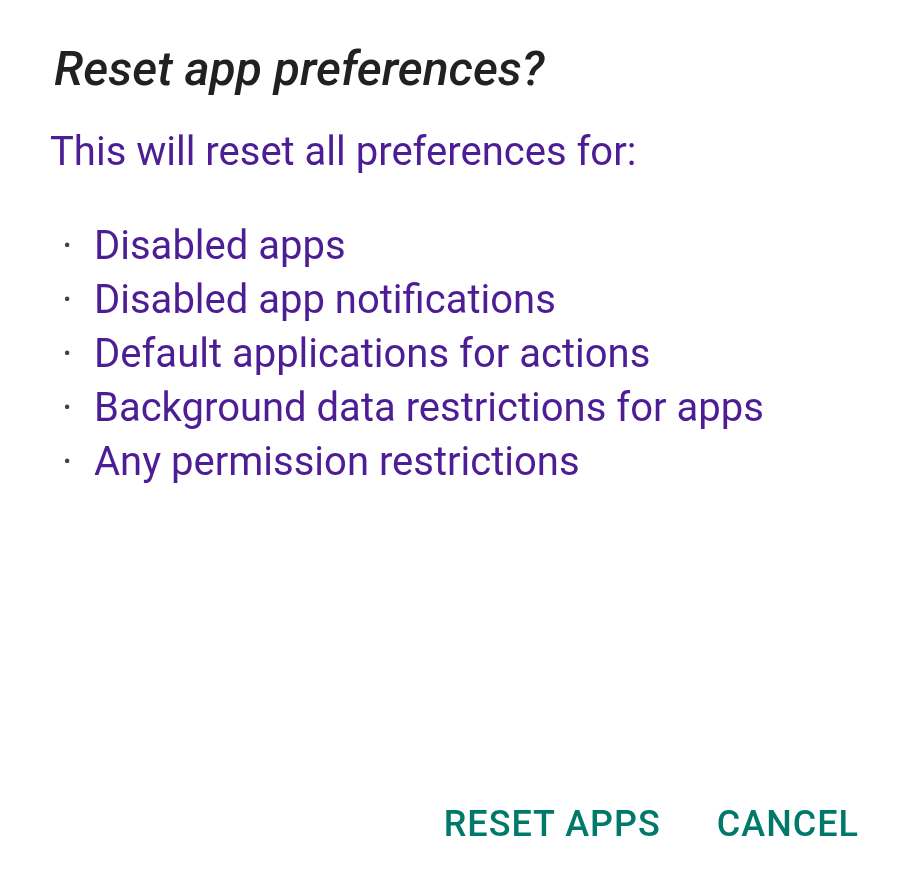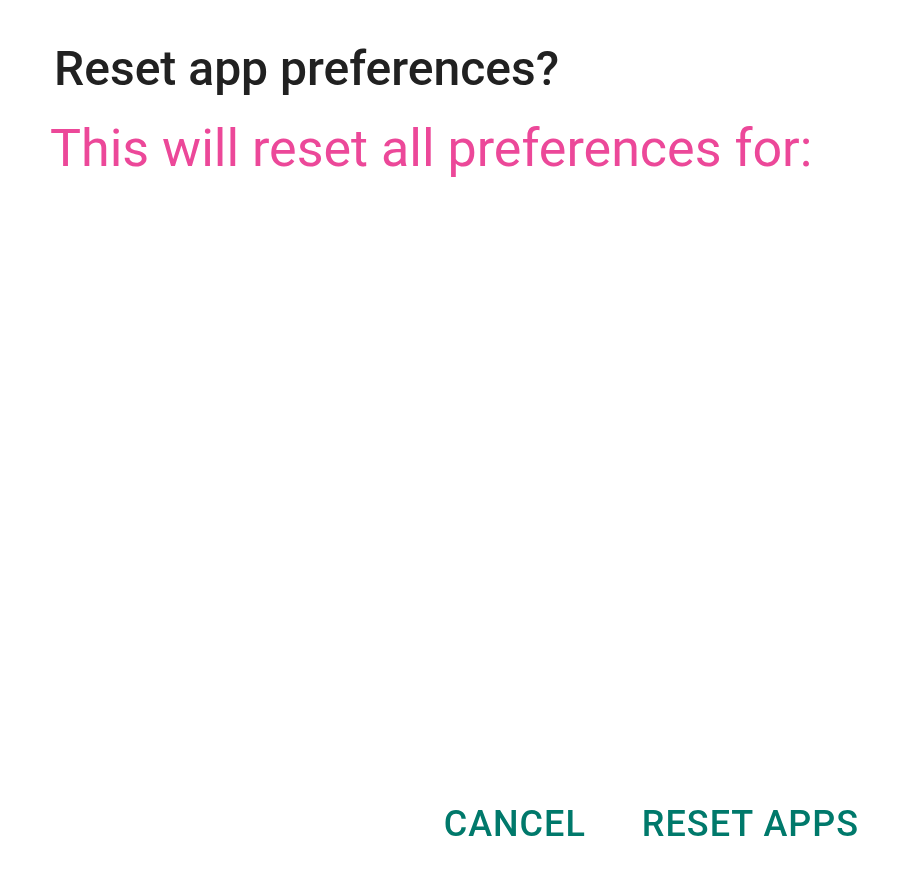--- a/index.html
+++ b/index.html
@@ -13,26 +13,27 @@
       width: 921px;
       height: 883px;
       padding: 40px 50px 30px 50px;
       display: flex;
       flex-direction: column;
     }
     .dialog-title {
       font-size: 48px;
       font-weight: 500;
       color: #212121;
-      margin-bottom: 17px;
+      margin-bottom: 28px;
       margin-left: 4px;
+      font-style: italic;
     }
     .dialog-body {
-      font-size: 52px;
-      color: #ec4899;
+      font-size: 40px;
+      color: #4c1d95;
       line-height: 1.35;
       flex: 1;
     }
     .intro-text {
       margin-bottom: 40px;
     }
     .bullet-list {
       list-style: none;
       margin-bottom: 40px;
       padding-left: 0;
@@ -71,18 +72,25 @@
       padding: 8px 4px;
     }
   </style>
 </head>
 <body>
 
 <h1 class="dialog-title">Reset app preferences?</h1>
 
 <div class="dialog-body">
   <p class="intro-text">This will reset all preferences for:</p>
+  <ul class="bullet-list">
+    <li>Disabled apps</li>
+    <li>Disabled app notifications</li>
+    <li>Default applications for actions</li>
+    <li>Background data restrictions for apps</li>
+    <li>Any permission restrictions</li>
+  </ul>
 </div>
 
 <div class="dialog-actions">
+  <button class="dialog-button">RESET APPS</button>
   <button class="dialog-button">CANCEL</button>
-  <button class="dialog-button">RESET APPS</button>
 </div>
 
 </body></html>

